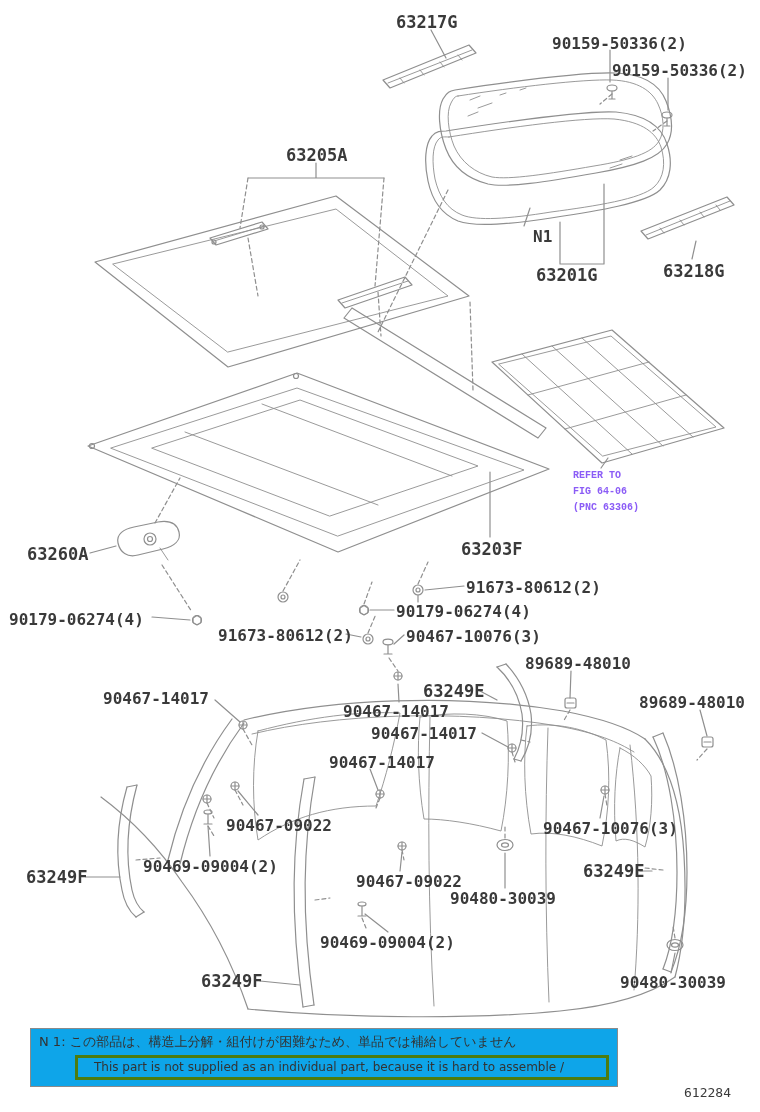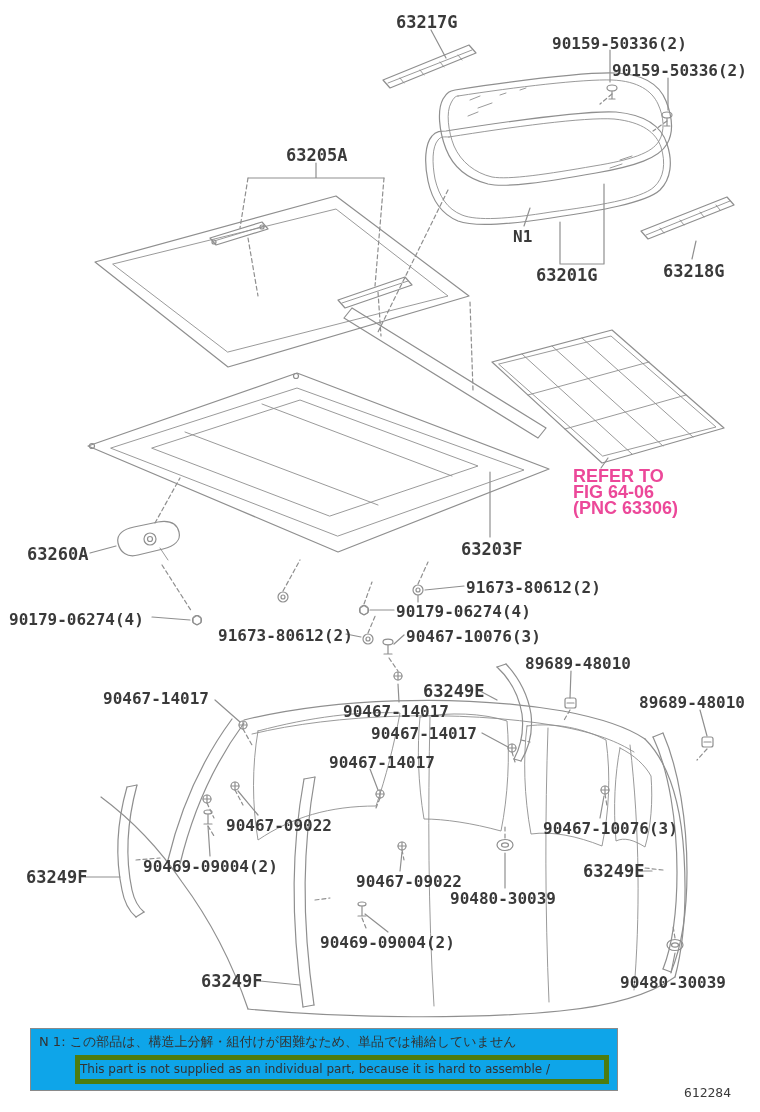--- a/index.html
+++ b/index.html
@@ -13,33 +13,33 @@
   svg.art .leader { stroke:#6e6e6e; stroke-width:1; }
   svg.art .dash { stroke:#9c9c9c; stroke-width:1; stroke-dasharray:4 3; }
   svg.art .thin { stroke-width:0.9; }
   .lbl {
     position:absolute; font-family:"DejaVu Sans Mono", monospace; font-weight:700;
     color:#3a3a3a; white-space:nowrap; letter-spacing:0px;
   }
   .num  { font-size:16px; }
   .part { font-size:17px;text-align:right; }
   .refer {
-    position:absolute; font-family:Liberation Sans, sans-serif; font-weight:700;
-    color:#ec4899; font-size:18px; line-height:16px; white-space:nowrap;
+    position:absolute; font-family:Liberation Mono, monospace; font-weight:700;
+    color:#8b5cf6; font-size:10px; line-height:16px; white-space:nowrap;
   }
   .notebox {
     position:absolute; left:30px; top:1028px; width:588px;
     border:1px solid #8a8a8a; background:#0ea5e9; box-sizing:border-box;
   }
   .notebox .jp {
     padding:4px 8px 2px 8px; font-size:13px; color:#333333;
     font-family:"DejaVu Sans", sans-serif; white-space:nowrap;
   }
   .notebox .enbox {
-    margin:2px 8px 6px 44px; border:5px solid #4d7c0f; padding:2px 0;
+    margin:2px 8px 6px 44px; border:3px solid #4d7c0f; padding:2px 16px;
     font-size:12px; color:#333333; line-height:15px;
   }
   .notebox .enbox .indent { padding-left:14px; }
   .docnum {
     position:absolute; left:684px; top:1085px; font-size:13px; color:#3a3a3a;
     font-family:"DejaVu Sans Mono", monospace;
   }
 </style>
 </head>
 <body>
@@ -283,21 +283,21 @@
       <path d="M260,981 L300,985"></path>
       <path d="M671,973 L675,953"></path>
       <path d="M601,468 L608,458"></path>
     </g>
   </svg>
 
   <div class="lbl part" style="left:396px;top:12px">63217G</div>
   <div class="lbl num" style="left:552px;top:34px">90159-50336(2)</div>
   <div class="lbl num" style="left:612px;top:61px">90159-50336(2)</div>
   <div class="lbl part" style="left:286px;top:145px">63205A</div>
-  <div class="lbl num" style="left:513px;top:227px">N1</div>
+  <div class="lbl num" style="left:533px;top:227px">N1</div>
   <div class="lbl part" style="left:536px;top:265px">63201G</div>
   <div class="lbl part" style="left:663px;top:261px">63218G</div>
   <div class="lbl part" style="left:27px;top:544px">63260A</div>
   <div class="lbl part" style="left:461px;top:539px">63203F</div>
   <div class="lbl num" style="left:466px;top:578px">91673-80612(2)</div>
   <div class="lbl num" style="left:9px;top:610px">90179-06274(4)</div>
   <div class="lbl num" style="left:396px;top:602px">90179-06274(4)</div>
   <div class="lbl num" style="left:218px;top:626px">91673-80612(2)</div>
   <div class="lbl num" style="left:406px;top:627px">90467-10076(3)</div>
   <div class="lbl num" style="left:525px;top:654px">89689-48010</div>

